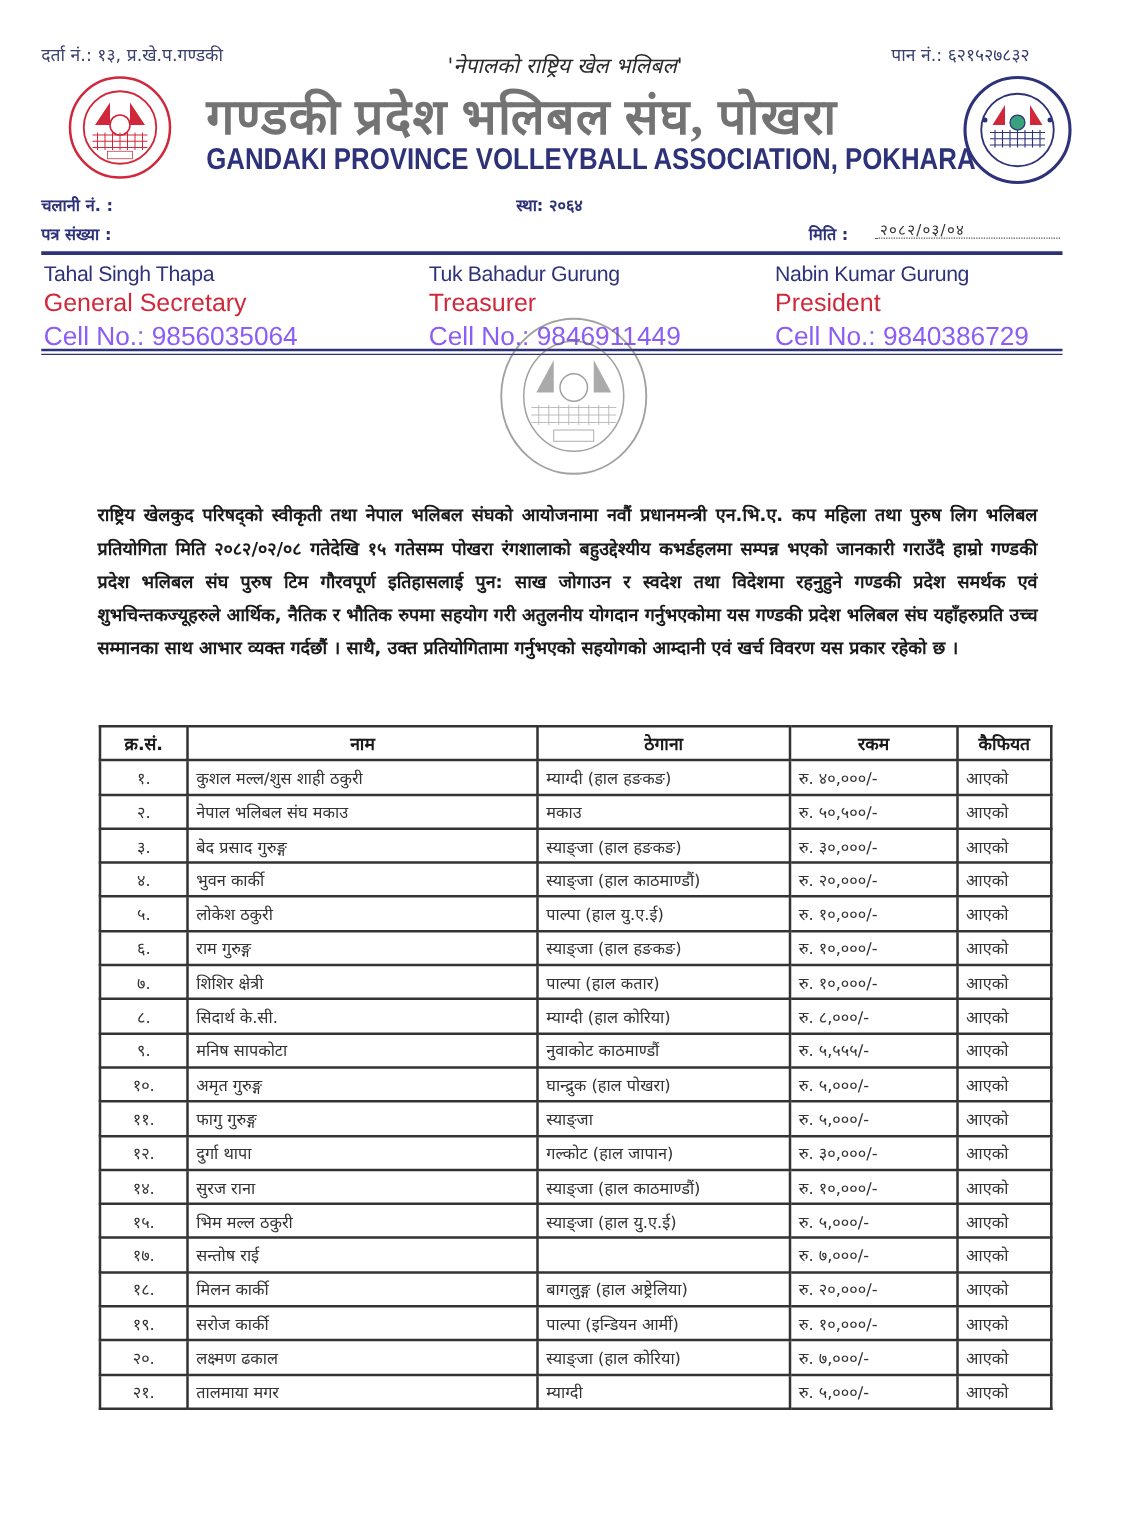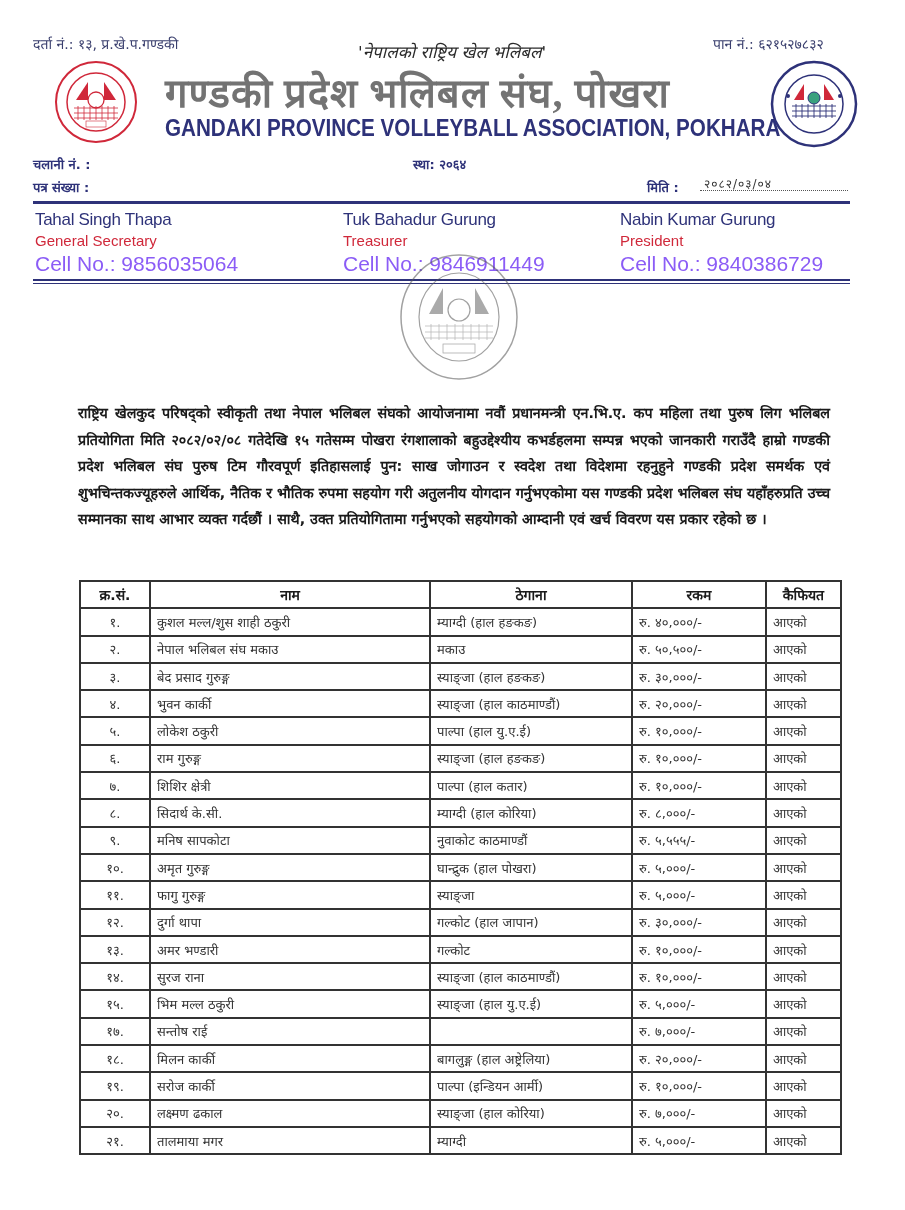--- a/index.html
+++ b/index.html
@@ -9,21 +9,21 @@
   .topline { font-family: "DejaVu Sans", sans-serif; font-size: 14px; color: #3a3f6e; }
   .slogan { font-family: "DejaVu Serif", serif; font-style: italic; font-size: 17px; color: #2a2a2a; }
   .title-np { font-family: Liberation Serif, serif; font-weight: bold; font-size: 40px; color: #737373; letter-spacing: 1px; white-space: nowrap; }
   .title-en { font-family: "Liberation Sans", sans-serif; font-weight: bold; font-size: 24px; color: #2e3279; transform: scaleX(0.86); transform-origin: left top; white-space: nowrap; }
   .meta-label { font-family: "DejaVu Sans", sans-serif; font-weight: bold; font-size: 13px; color: #2e3279; }
   .date-val { font-family: "DejaVu Sans", sans-serif; font-size: 12px; color: #333; letter-spacing: 1px; }
   .dotline { border-bottom: 1px dotted #555; }
   .rule { left: 33px; width: 817px; background: #2e3279; }
   .official { text-align: left; width: 220px; font-family: "Liberation Sans", sans-serif; }
   .official .nm { font-size: 17px; color: #2e3279; letter-spacing: -0.3px; }
-  .official .rl { font-size: 15px; color: #d0283a; margin-top: 2px; }
+  .official .rl { font-size: 20px; color: #d0283a; margin-top: 2px; }
   .official .ph { font-size: 21px; color: #8b5cf6; margin-top: 3px; }
   .para { left: 78px; width: 752px; font-family: "DejaVu Sans", sans-serif; font-weight: bold;
           font-size: 14.3px; line-height: 26.5px; color: #1a1a1a; text-align: justify; }
   table.don { position: absolute; left: 79px; top: 580px; width: 763px; border-collapse: collapse;
               font-family: "DejaVu Sans", sans-serif; font-size: 13px; color: #333; }
   table.don th, table.don td { border: 2px solid #333; height: 25.3px; padding: 0 6px; }
   table.don th { font-weight: bold; font-size: 14px; color: #1a1a1a; text-align: center; }
   table.don td.sn { text-align: center; width: 55px; }
   table.don td.name { width: 262px; }
   table.don td.addr { width: 185px; }
@@ -232,27 +232,20 @@
         <td class="rem">आएको</td>
       </tr>
       <tr>
         <td class="sn">१२.</td>
         <td class="name">दुर्गा थापा</td>
         <td class="addr">गल्कोट (हाल जापान)</td>
         <td class="amt">रु. ३०,०००/-</td>
         <td class="rem">आएको</td>
       </tr>
       <tr>
-        <td class="sn">१३.</td>
-        <td class="name">अमर भण्डारी</td>
-        <td class="addr">गल्कोट</td>
-        <td class="amt">रु. १०,०००/-</td>
-        <td class="rem">आएको</td>
-      </tr>
-      <tr>
         <td class="sn">१४.</td>
         <td class="name">सुरज राना</td>
         <td class="addr">स्याङ्जा (हाल काठमाण्डौं)</td>
         <td class="amt">रु. १०,०००/-</td>
         <td class="rem">आएको</td>
       </tr>
       <tr>
         <td class="sn">१५.</td>
         <td class="name">भिम मल्ल ठकुरी</td>
         <td class="addr">स्याङ्जा (हाल यु.ए.ई)</td>

